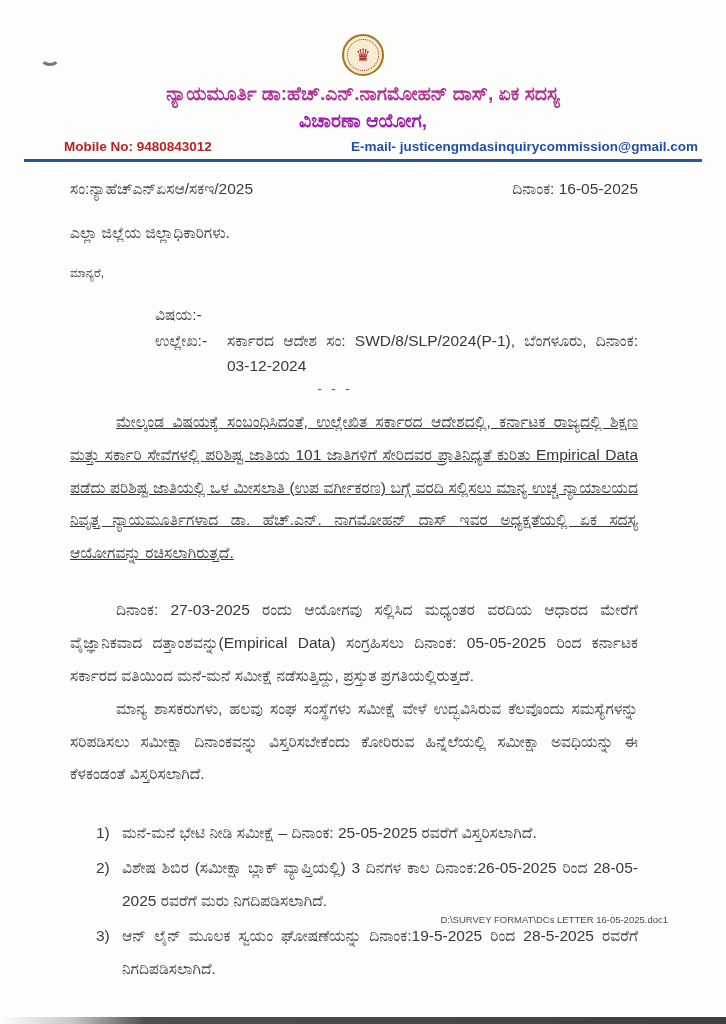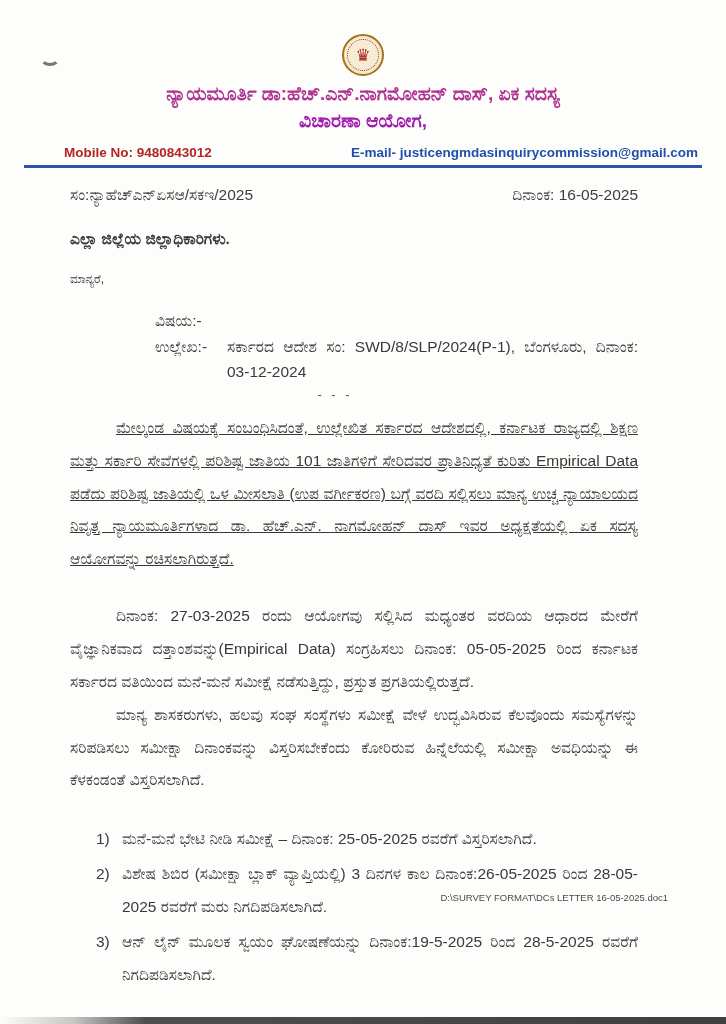--- a/index.html
+++ b/index.html
@@ -69,21 +69,21 @@
   .address-line {
     color: #7d3535;
     font-weight: bold;
     font-size: 15.5px;
     margin-top: 3px;
   }
   .contact-row {
     display: flex;
     justify-content: space-between;
     align-items: baseline;
-    margin: 12px 28px 0 64px;
+    margin: 6px 28px 0 64px;
     font-size: 13.5px;
     font-weight: bold;
   }
   .mobile { color: #b32424; }
   .email { color: #2050a8; }
   .header-rule {
     margin: 5px 24px 0 24px;
     height: 0;
     border-top: 3px solid #2b53a8;
   }
@@ -91,21 +91,21 @@
   
   .doc-body { padding: 14px 88px 0 70px; }
 
   .meta-row {
     display: flex;
     justify-content: space-between;
     font-size: 15.5px;
     color: #3d3d3d;
     margin-top: 4px;
   }
-  .recipient { margin-top: 26px; font-size: 15.5px; font-weight: bold; }
+  .recipient { margin-top: 26px; font-size: 15.5px; }
   .salutation { margin-top: 24px; font-size: 12px; }
 
   .subject-block { margin: 22px 0 0 85px; font-size: 15.5px; }
   .subject-row { display: flex; line-height: 1.65; }
   .subject-label { width: 72px; flex: 0 0 72px; }
   .subject-text { width: 420px; }
   .subject-text.justify { text-align: justify; }
   .dash-sep {
     text-align: center;
     width: 360px;
@@ -132,21 +132,21 @@
     font-size: 15.5px;
     line-height: 2.12;
     margin-bottom: 2px;
   }
   .num-marker { flex: 0 0 26px; }
   .num-text { flex: 1; text-align: justify; }
 
   .footer-path {
     position: absolute;
     right: 58px;
-    top: 892px;
+    top: 914px;
     font-size: 9.5px;
     color: #4a4a4a;
   }
 </style>
 </head>
 <body>
 
 <div class="page">
 
   <div class="corner-mark"></div>

